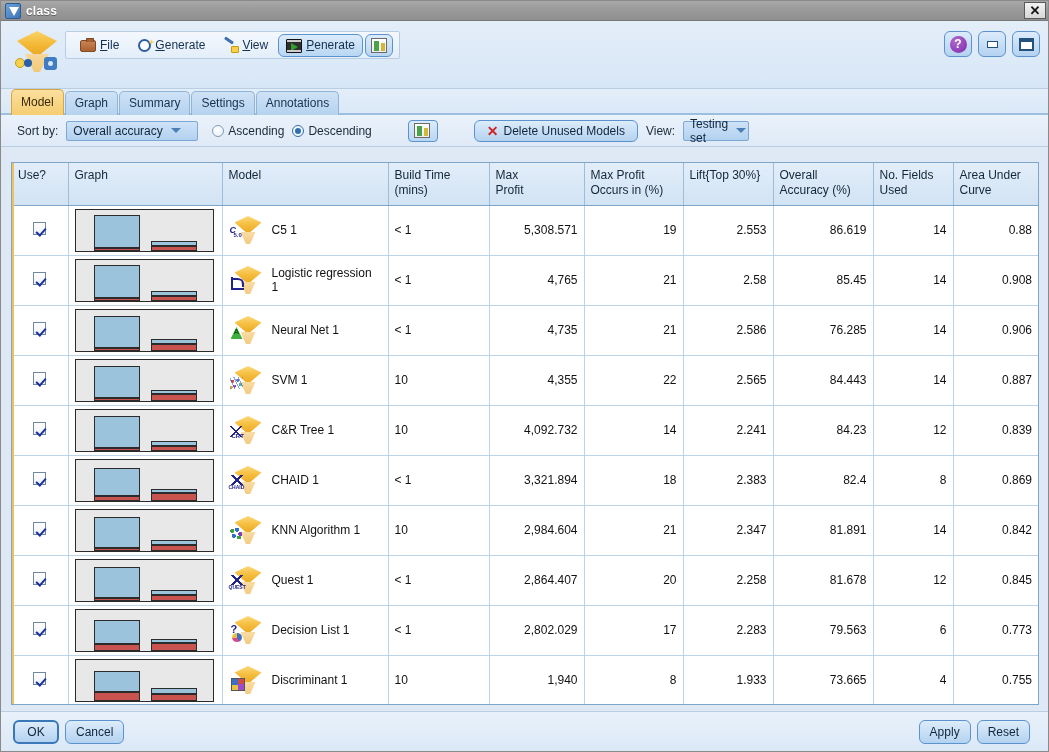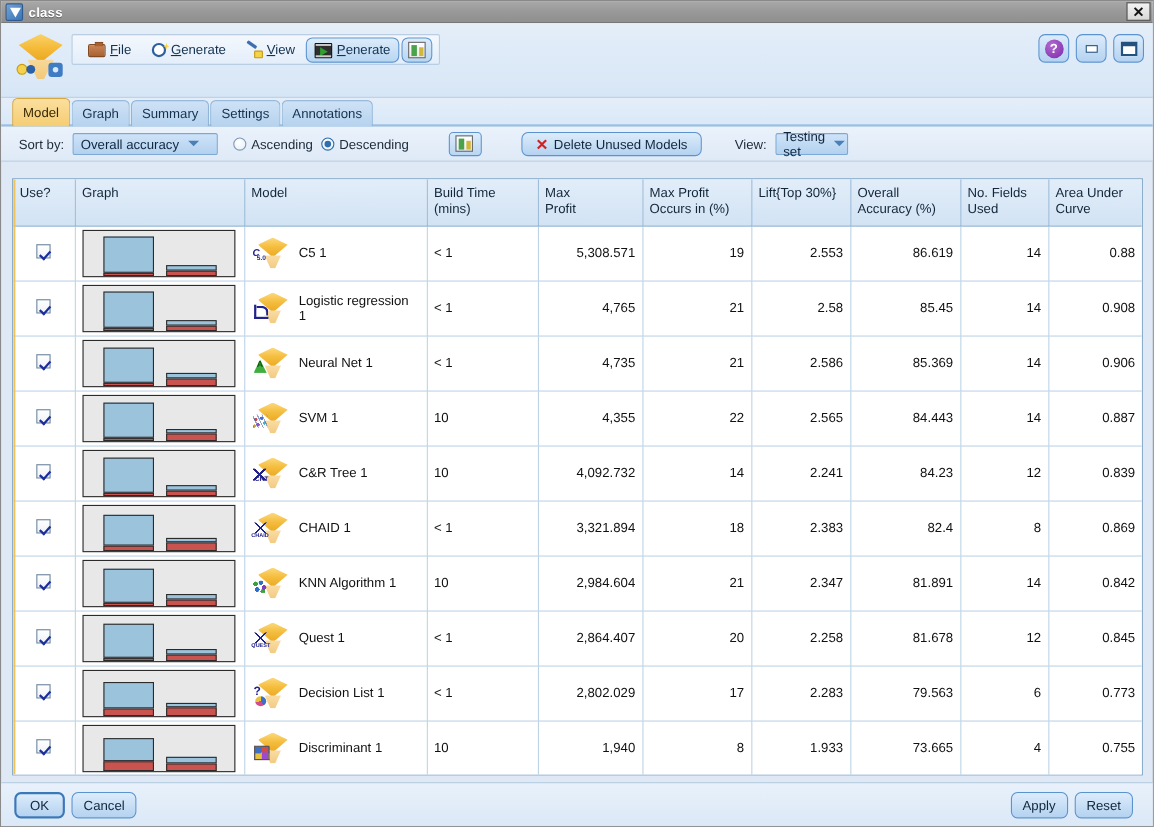--- a/index.html
+++ b/index.html
@@ -566,21 +566,21 @@
       <span>Descending</span>
     </div>
     <div class="sqbtn" style="margin-left:28px">
       <span class="ic ic-grid"></span>
       <span class="caret"></span>
     </div>
     <div class="pillbtn" style="margin-left:28px">
       <span class="xmark">✕</span>
       <span>Delete Unused Models</span>
     </div>
-    <span class="lbl" style="margin-left:22px">View:</span>
+    <span class="lbl" style="">View:</span>
     <div class="combo" style="width:66px">
       <span>Testing set</span>
       <span class="caret"></span>
     </div>
   </div>
 
   <div class="tablewrap">
     <div class="leftstrip"></div>
     <table class="grid">
       <colgroup>
@@ -709,21 +709,21 @@
                   <span class="stem"></span>
                   <span class="badge badge-nn"></span>
                 </span>
                 <span>Neural Net 1</span>
               </div>
             </td>
             <td>&lt; 1</td>
             <td class="num">4,735</td>
             <td class="num">21</td>
             <td class="num">2.586</td>
-            <td class="num">85.369</td>
+            <td class="num">76.285</td>
             <td class="num">14</td>
             <td class="num">0.906</td>
           </tr>
           <tr>
             <td class="center"><span class="chk"></span></td>
             <td>
               <div class="minichart">
                 <div class="mc-bar mc-red" style="left: 18px; width: 46px; bottom: 0px; height: 3px;"></div>
                 <div class="mc-bar mc-blue" style="left: 18px; width: 46px; bottom: 3px; height: 32px;"></div>
                 <div class="mc-bar mc-red" style="left: 75px; width: 46px; bottom: 0px; height: 7px;"></div>

